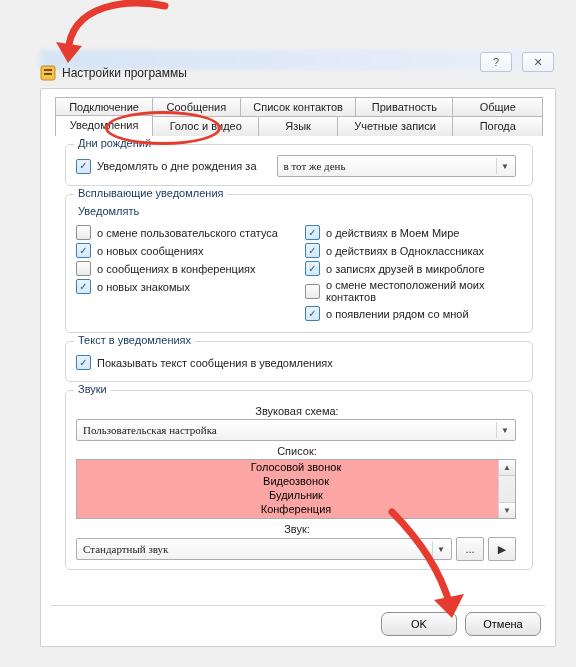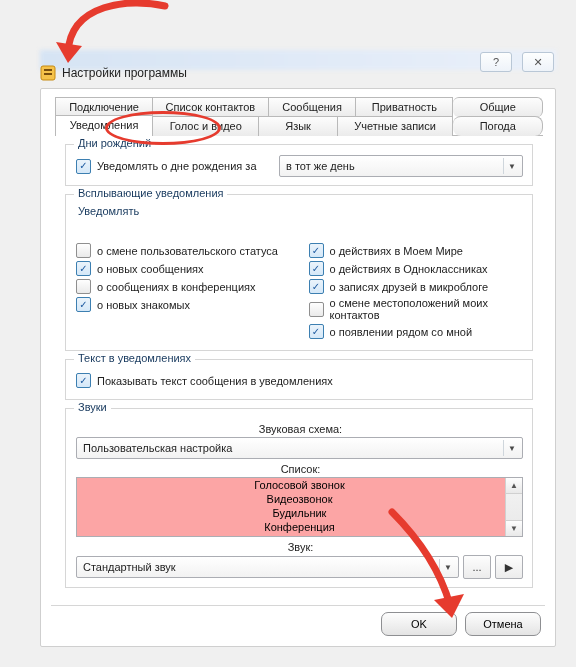--- a/index.html
+++ b/index.html
@@ -21,33 +21,33 @@
   .tabs{position:relative;}
   .tab-row{display:flex;gap:0;}
   .tab{border:1px solid #b9b9b9;border-bottom:none;background:linear-gradient(#fdfdfd,#ebebeb);height:19px;line-height:19px;padding:0 6px;text-align:center;font-size:11px;color:#222;position:relative;}
   .tab-row .tab + .tab{border-left:none;}
   .tab-row2{margin-top:-1px;}
   .tab.active{background:#fff;font-weight:normal;z-index:3;height:20px;margin-top:-1px;}
   .tab.active::after{content:"";position:absolute;left:0;right:0;bottom:-1px;height:2px;background:#fff;}
   .tab-circle{position:absolute;left:50px;top:14px;width:110px;height:28px;border:3px solid #e63b2e;border-radius:50%/50%;pointer-events:none;z-index:40;}
   .tab-sheet{border-top:1px solid #b9b9b9;margin-top:-1px;padding:8px 10px 10px 10px;}
   
-  .group{border:1px solid #d6d6d6;border-radius:0;margin:0 0 8px 0;padding:10px 9px 8px 10px;position:relative;}
+  .group{border:1px solid #d6d6d6;border-radius:5px;margin:0 0 8px 0;padding:10px 16px 8px 10px;position:relative;}
   .group-legend{position:absolute;top:-8px;left:8px;background:#fff;padding:0 4px;color:#16385d;font-size:11px;}
-  .sub-legend{color:#16385d;margin:0 0 23px 2px;}
+  .sub-legend{color:#16385d;margin:0 0 5px 2px;}
   
   label.cb{display:flex;align-items:center;gap:6px;font-size:11px;color:#222;margin:3px 0;}
   .chk{width:13px;height:13px;border:1px solid #8f8f8f;background:linear-gradient(#fefefe,#eaeaea);border-radius:2px;display:inline-flex;align-items:center;justify-content:center;flex:none;}
   .chk.checked{border-color:#3c7fb1;background:linear-gradient(#eaf3fb,#d5e8f8);}
   .chk.checked::after{content:"✓";font-size:10px;color:#1e5aa0;line-height:10px;}
   
   .cols{display:flex;gap:18px;}
   .col{flex:1;}
   
-  .dropdown{height:20px;border:1px solid #abadb3;background:linear-gradient(#fff,#f2f2f2);border-radius:2px;display:flex;align-items:center;padding:0 6px;font-size:11px;color:#222;position:relative;}
+  .dropdown{height:20px;border:1px solid #abadb3;background:linear-gradient(#fff,#f2f2f2);border-radius:2px;display:flex;align-items:center;padding:0 6px;font-size:11px;color:#222;position:relative;font-family:Liberation Serif, serif;}
   .dropdown .dd-arrow{position:absolute;right:2px;top:2px;width:16px;height:16px;border-left:1px solid #cfd6dc;display:flex;align-items:center;justify-content:center;color:#4a4a4a;font-size:8px;}
   .field-label{font-size:11px;color:#222;margin:4px 0 2px 2px;}
   
   .listbox{height:58px;border:1px solid #abadb3;background:#fca5a5;overflow:hidden;position:relative;font-size:11px;}
   .listbox .item{padding:1px 6px;}
   .list-scroll{position:absolute;right:0;top:0;bottom:0;width:16px;background:linear-gradient(#f4f4f4,#e8e8e8);border-left:1px solid #d0d0d0;}
   .sb-btn{height:15px;display:flex;align-items:center;justify-content:center;color:#555;font-size:8px;border-bottom:1px solid #d0d0d0;background:linear-gradient(#fdfdfd,#e9e9e9);}
   .sb-btn.bottom{border-bottom:none;border-top:1px solid #d0d0d0;position:absolute;bottom:0;left:0;right:0;}
   
   .sound-row{display:flex;gap:4px;align-items:center;}
@@ -86,31 +86,31 @@
     </svg>
     <span class="title-text">Настройки программы</span>
   </div>
 
   <div class="dialog">
     <div class="inner">
 
       <div class="tabs">
         <div class="tab-row" id="tab-row1">
             <div class="tab" style="width: 90px;">Подключение</div>
+            <div class="tab" style="width: 80px;">Сообщения</div>
             <div class="tab" style="width: 110px;">Список контактов</div>
-            <div class="tab" style="width: 80px;">Сообщения</div>
             <div class="tab" style="width: 90px;">Приватность</div>
-            <div class="tab" style="width: 82px; border-radius: 6px;">Общие</div>
+            <div class="tab" style="width: 82px;">Общие</div>
           </div>
         <div class="tab-row tab-row2" id="tab-row2">
             <div class="tab active" style="width: 90px;">Уведомления</div>
             <div class="tab" style="width: 100px;">Голос и видео</div>
             <div class="tab" style="width: 70px;">Язык</div>
             <div class="tab" style="width: 110px;">Учетные записи</div>
-            <div class="tab" style="width: 82px; border-radius: 8px;">Погода</div>
+            <div class="tab" style="width: 82px;">Погода</div>
           </div>
         <div class="tab-circle"></div>
 
         <div class="tab-sheet">
 
           <div class="group">
             <div class="group-legend">Дни рождений</div>
             <div style="display:flex;align-items:center;gap:20px;">
               <label class="cb">
                 <span class="chk checked"></span>

